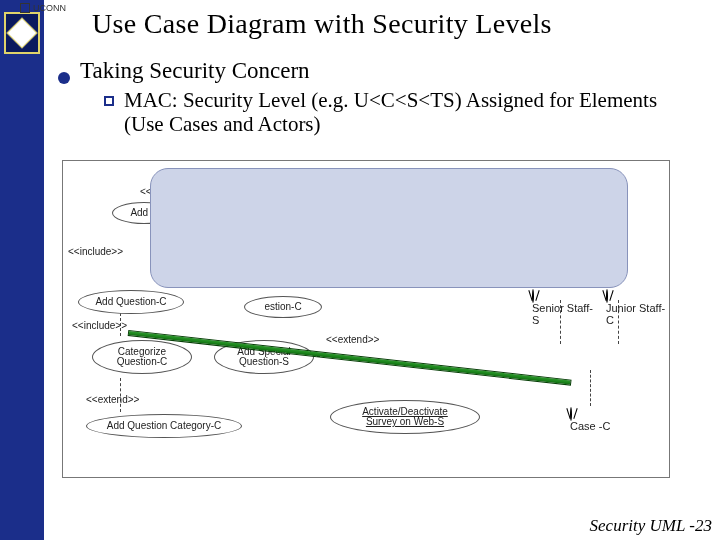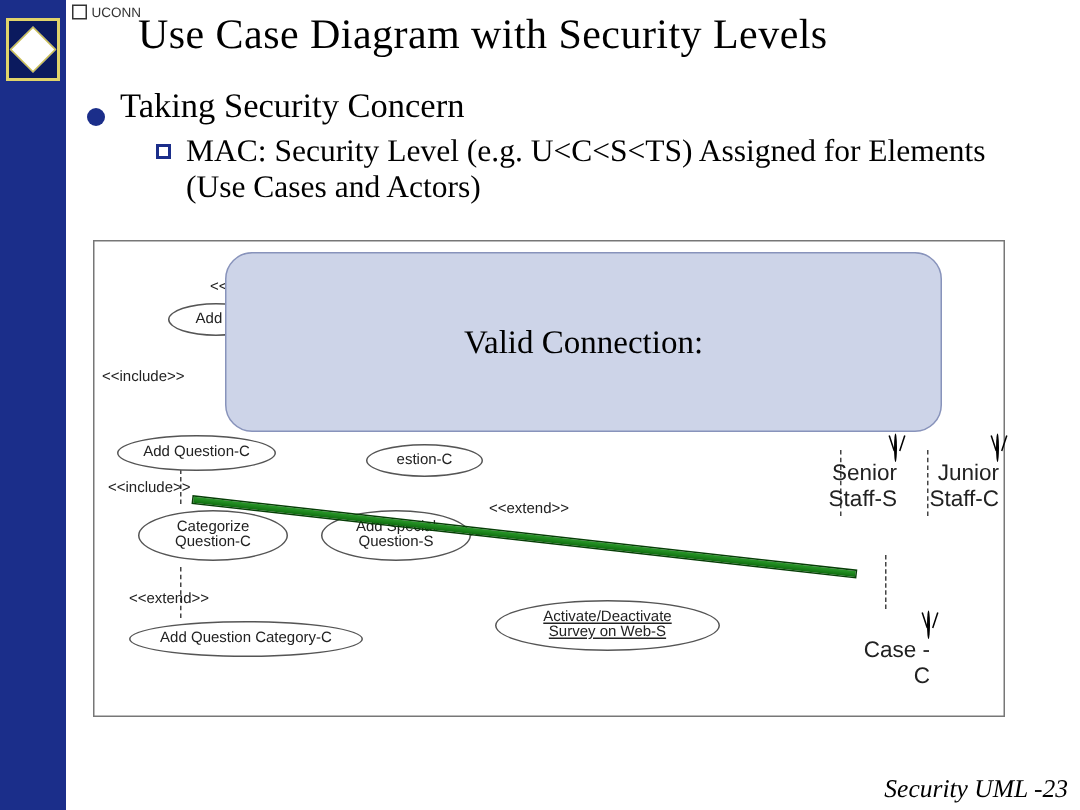--- a/index.html
+++ b/index.html
@@ -36,21 +36,21 @@
   .uconn-bar {
     position: absolute;
     left: 0; top: 0;
     height: 16px;
     width: 620px;
     display: flex;
     align-items: center;
     font-family: Arial, sans-serif;
     font-size: 9px;
     color: #333;
-    padding-left: 48px;
+    padding-left: 20px;
   }
   .uconn-shield {
     width: 10px; height: 10px;
     border: 1px solid #333;
     margin-right: 3px;
     display: inline-block;
   }
   .title {
     position: absolute;
     left: 92px; top: 8px;
@@ -121,23 +121,23 @@
   }
   .stereo {
     position: absolute;
     font-family: Arial, sans-serif;
     font-size: 10px;
     color: #222;
   }
   .actor {
     position: absolute;
     width: 40px;
-    text-align: right;
-    font-family: Arial, sans-serif;
-    font-size: 15px;
+    text-align: left;
+    font-family: Arial, sans-serif;
+    font-size: 11px;
     color: #222;
   }
   .stick {
     display: block;
     margin: 0 auto;
   }
   .stick .head {
     width: 10px; height: 10px;
     border: 1px solid #000;
     border-radius: 50%;
@@ -279,16 +279,15 @@
 <div class="actor" style="left:570px; top:408px; width:50px;">
   <span class="stick">
     <span class="head"></span><span class="body"></span><span class="arms"></span><span class="legs"></span>
   </span>
   <span>Case -C</span>
 </div>
 
 <div class="green-line"></div>
 
 <div class="callout">
-  <div class="c1">Valid Connection:</div>
 </div>
 
 <div class="footer">Security UML -23</div>
 
 </body></html>

